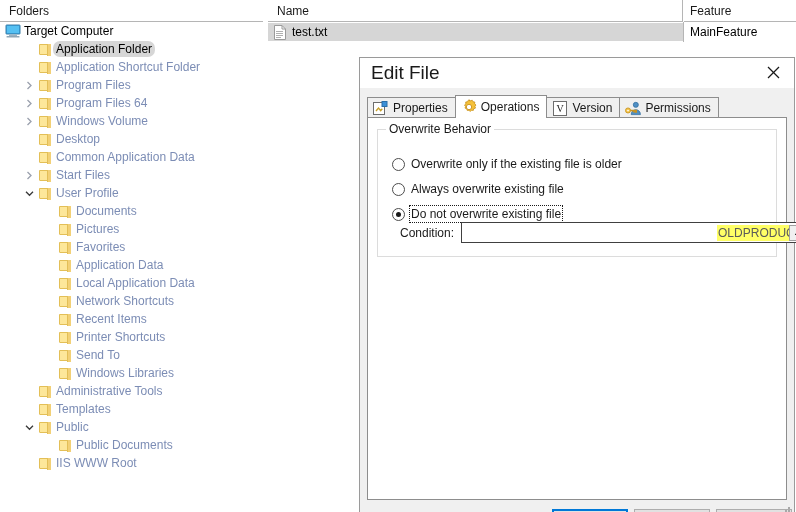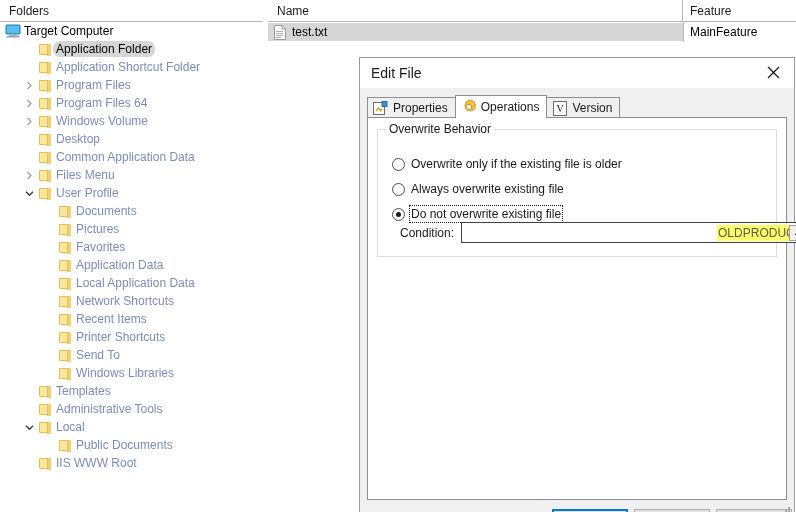--- a/index.html
+++ b/index.html
@@ -168,21 +168,21 @@
     box-shadow: 0 0 0 0 rgba(0,0,0,0);
   }
   #dialog-titlebar {
     position: absolute; left: 0; top: 0;
     width: 434px; height: 30px;
     background: #ffffff;
     display: flex; align-items: center;
   }
   #dialog-title {
     padding-left: 11px;
-    font-size: 14px;
+    font-size: 19px;
     color: #1a1a1a;
   }
   #dialog-close {
     position: absolute;
     right: 0; top: 0;
     width: 42px; height: 29px;
     display: flex; align-items: center; justify-content: center;
     cursor: pointer;
     background: transparent;
   }
@@ -444,21 +444,21 @@
         <div class="tree-row">
           <span class="indent" style="width: 21px;"></span>
           <span class="twisty">
             <svg width="9" height="9" viewBox="0 0 9 9">
               <path d="M2.5 1 L6 4.5 L2.5 8" fill="none" stroke="#9aa0ad" stroke-width="1.3"></path>
             </svg>
           </span>
           <span class="folder-ico">
             <i></i>
           </span>
-          <span class="label">Files Menu</span>
+          <span class="label">Start Files</span>
         </div>
         <div class="tree-row">
           <span class="indent" style="width: 21px;"></span>
           <span class="twisty">
             <svg width="9" height="9" viewBox="0 0 9 9">
               <path d="M1 2.8 L4.5 6.3 L8 2.8" fill="none" stroke="#3a3a3a" stroke-width="1.3"></path>
             </svg>
           </span>
           <span class="folder-ico">
             <i></i>
@@ -544,41 +544,41 @@
             <i></i>
           </span>
           <span class="label">Windows Libraries</span>
         </div>
         <div class="tree-row">
           <span class="indent" style="width: 21px;"></span>
           <span class="twisty"></span>
           <span class="folder-ico">
             <i></i>
           </span>
+          <span class="label">Administrative Tools</span>
+        </div>
+        <div class="tree-row">
+          <span class="indent" style="width: 21px;"></span>
+          <span class="twisty"></span>
+          <span class="folder-ico">
+            <i></i>
+          </span>
           <span class="label">Templates</span>
-        </div>
-        <div class="tree-row">
-          <span class="indent" style="width: 21px;"></span>
-          <span class="twisty"></span>
-          <span class="folder-ico">
-            <i></i>
-          </span>
-          <span class="label">Administrative Tools</span>
         </div>
         <div class="tree-row">
           <span class="indent" style="width: 21px;"></span>
           <span class="twisty">
             <svg width="9" height="9" viewBox="0 0 9 9">
               <path d="M1 2.8 L4.5 6.3 L8 2.8" fill="none" stroke="#3a3a3a" stroke-width="1.3"></path>
             </svg>
           </span>
           <span class="folder-ico">
             <i></i>
           </span>
-          <span class="label">Local</span>
+          <span class="label">Public</span>
         </div>
         <div class="tree-row">
           <span class="indent" style="width: 41px;"></span>
           <span class="twisty"></span>
           <span class="folder-ico">
             <i></i>
           </span>
           <span class="label">Public Documents</span>
         </div>
         <div class="tree-row">
@@ -659,20 +659,32 @@
           </div>
           <div class="tab">
             <span class="tico">
               <svg width="14" height="15" viewBox="0 0 14 15">
                 <rect x="0.5" y="0.5" width="13" height="14" fill="#ffffff" stroke="#6d6d6d"></rect>
                 <text x="7" y="11" font-family="Liberation Serif, serif" font-size="10" text-anchor="middle" fill="#1a1a1a">V</text>
               </svg>
             </span>
             <span>Version</span>
           </div>
+          <div class="tab">
+            <span class="tico">
+              <svg width="17" height="15" viewBox="0 0 17 15">
+                <circle cx="11.5" cy="3.6" r="2.7" fill="#4f8fc4" stroke="#2f6c9e" stroke-width="0.8"></circle>
+                <path d="M6.6 14 c0-3.3 2.2-5.2 4.9-5.2 s4.9 1.9 4.9 5.2z" fill="#4f8fc4" stroke="#2f6c9e" stroke-width="0.8"></path>
+                <circle cx="3.2" cy="9.6" r="2.7" fill="#f3c44a" stroke="#c79321" stroke-width="0.9"></circle>
+                <circle cx="3.2" cy="9.6" r="0.9" fill="#ffffff"></circle>
+                <path d="M5.6 9.6 H12 v1.6 h-1.3 v-1.6 M9 9.6 v1.9" stroke="#c79321" stroke-width="1.6" fill="none"></path>
+              </svg>
+            </span>
+            <span>Permissions</span>
+          </div>
         </div>
 
       <div id="tabpage">
 
         <div id="group-overwrite">
           <div id="group-legend">Overwrite Behavior</div>
 
           <div class="radio-row" style="left:14px; top:18px;">
             <span class="radio"></span>
             <span class="rlabel">Overwrite only if the existing file is older</span>

